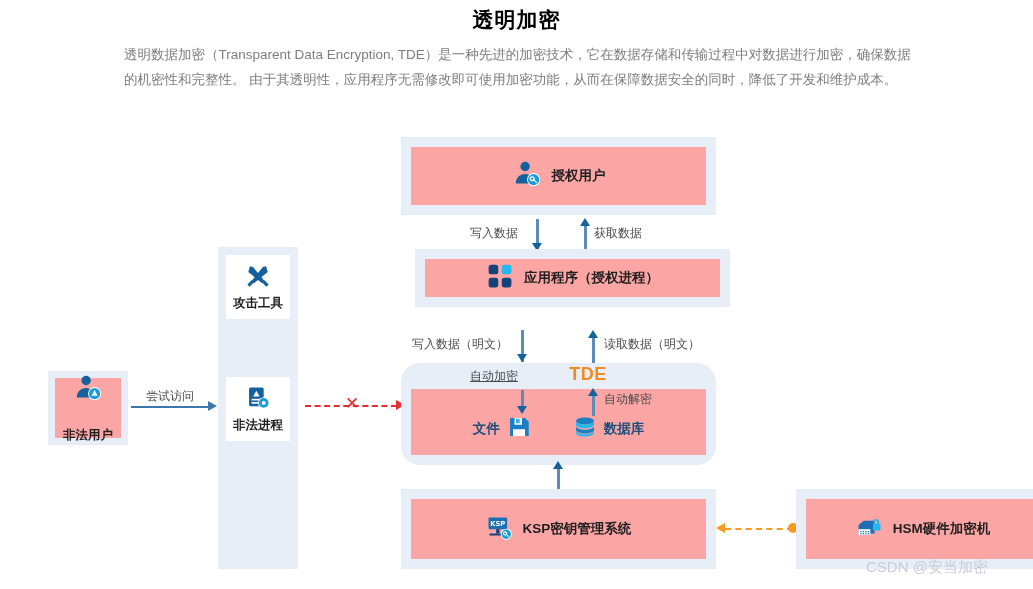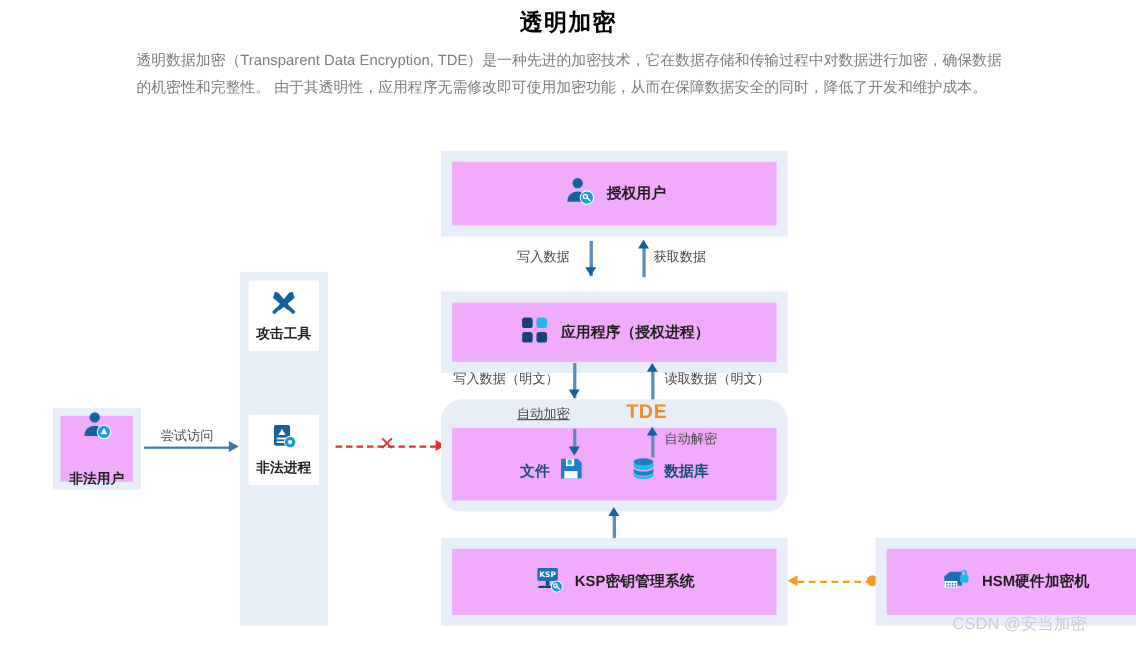--- a/index.html
+++ b/index.html
@@ -39,21 +39,21 @@
   }
 
   
   .panel {
     position: absolute;
     background: #e8eef7;
     box-sizing: border-box;
   }
   .panel > .inner {
     position: absolute;
-    background: #f0abfc;
+    background: #fca5a5;
     box-sizing: border-box;
     display: flex;
     align-items: center;
     justify-content: center;
   }
 
   .node-label {
     font-size: 13.5px;
     color: #1f1f1f;
     font-weight: bold;
@@ -89,21 +89,21 @@
     justify-content: center;
     gap: 2px;
   }
   #attack-cell-0 { top: 8px; }
   #attack-cell-1 { top: 130px; }
   #attack-cell-2 { top: 250px; }
   .attack-cell .node-label { font-size: 12.5px; }
 
   
   #auth-user-panel   { left: 401px; top: 137px; width: 315px; height: 78px; }
-  #app-panel         { left: 401px; top: 249px; width: 315px; height: 74px; margin-top: 16px; }
+  #app-panel         { left: 415px; top: 249px; width: 315px; height: 58px; }
   #tde-panel         { left: 401px; top: 363px; width: 315px; height: 102px; border-radius: 19px; }
   #ksp-panel         { left: 401px; top: 489px; width: 315px; height: 80px; }
   #hsm-panel         { left: 796px; top: 489px; width: 254px; height: 80px; }
 
   #auth-user-panel > .inner,
   #app-panel > .inner,
   #ksp-panel > .inner,
   #hsm-panel > .inner {
     left: 10px; top: 10px; right: 10px; bottom: 10px;
     gap: 10px;

